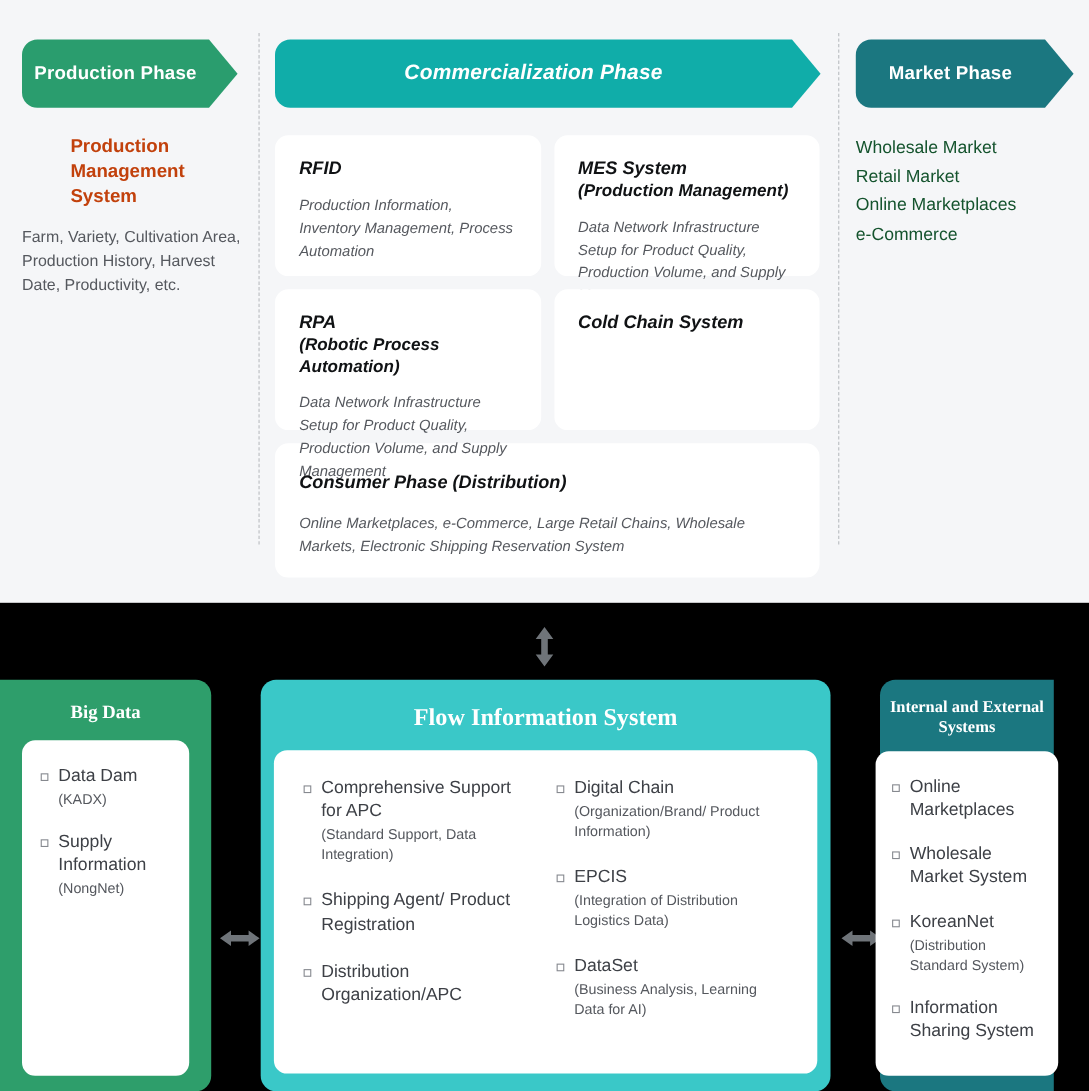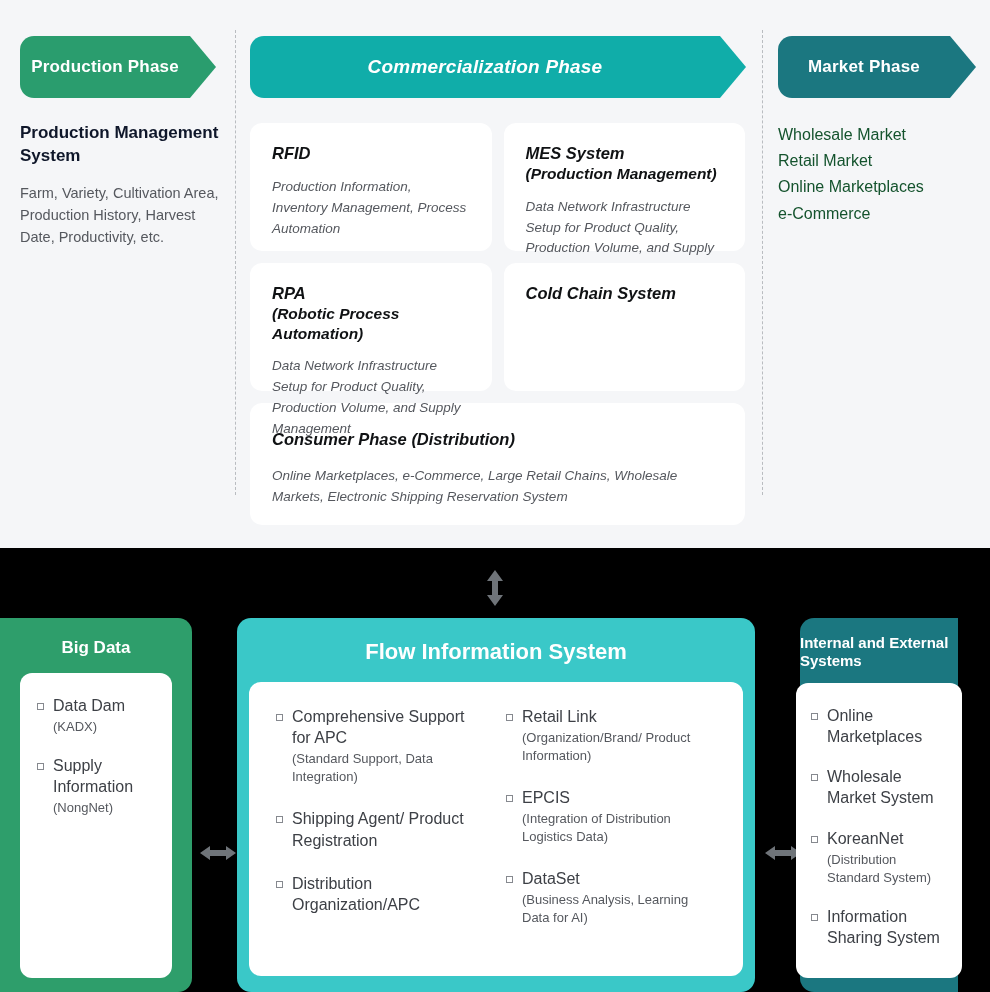--- a/index.html
+++ b/index.html
@@ -50,21 +50,21 @@
   .phase-banner.teal  .tip { border-left: 26px solid #10ada9; }
   .phase-banner.dark  .tip { border-left: 26px solid #1b7780; }
 
   #banner-production { margin-top: 36px; width: 170px; }
   #banner-commercial { margin-top: 36px; width: 470px; font-size: 19px; }
   #banner-market     { margin-top: 36px; width: 172px; }
 
   
   .col-heading {
     margin-top: 24px;
-    font-size: 17px; font-weight: bold; color: #0f172a; line-height: 1.35;
+    font-size: 17px; font-weight: bold; color: #c2410c; line-height: 1.35; margin-left: 44px;
   }
   .col-sub {
     margin-top: 14px;
     font-size: 14.5px; color: #55585e; line-height: 1.52;
   }
   .plain-list { margin-top: 24px; }
   .plain-list li {
     list-style: none; font-size: 16px; color: #14532d; line-height: 1.64;
   }
 
@@ -102,22 +102,23 @@
     display: block;
   }
 
   .panel { position: absolute; top: 0; }
   .panel-inner {
     border-radius: 14px;
     width: 100%; height: 100%;
     display: flex; flex-direction: column; align-items: center;
   }
   .panel-title {
-    color: #ffffff; font-weight: bold; 
+    color: #ffffff; font-weight: bold; text-align: center;
     line-height: 1.22;
+    font-family: Liberation Serif, serif;
   }
   .panel-card {
     background: #ffffff; border-radius: 12px;
     width: calc(100% - 24px);
     flex: 1;
     padding: 22px 16px;
   }
 
   #panel-bigdata { left: 0px;   width: 192px; height: 374px; }
   #panel-bigdata .panel-inner { background: #2e9e6b; border-radius: 0 14px 14px 0; }
@@ -286,21 +287,21 @@
                 </li>
                 <li>
                   <div class="bullet-main">Distribution Organization/APC</div>
 
                 </li>
               </ul>
             </div>
             <div>
               <ul class="bullets">
                 <li>
-                  <div class="bullet-main">Retail Link</div>
+                  <div class="bullet-main">Digital Chain</div>
                   <div class="bullet-note">(Organization/Brand/ Product Information)</div>
                 </li>
                 <li>
                   <div class="bullet-main">EPCIS</div>
                   <div class="bullet-note">(Integration of Distribution Logistics Data)</div>
                 </li>
                 <li>
                   <div class="bullet-main">DataSet</div>
                   <div class="bullet-note">(Business Analysis, Learning Data for AI)</div>
                 </li>

